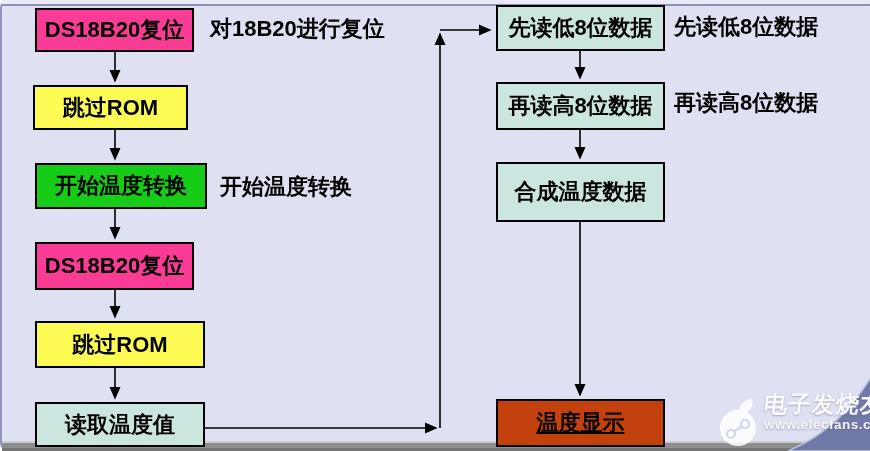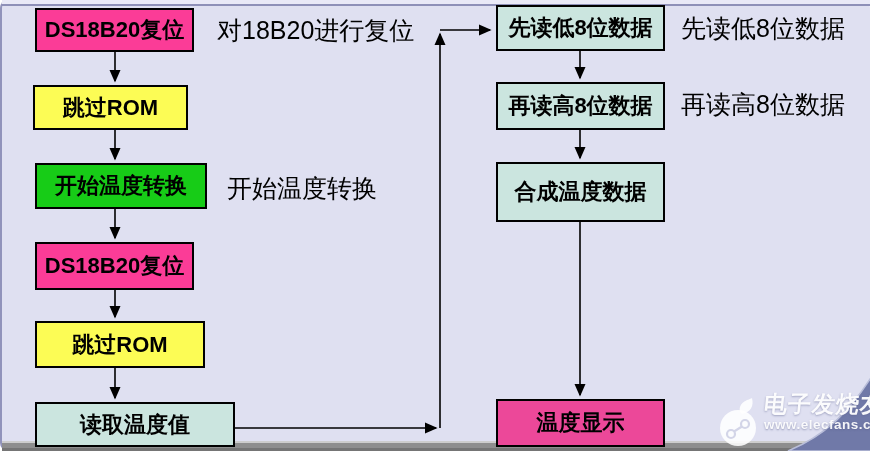--- a/index.html
+++ b/index.html
@@ -15,21 +15,21 @@
     background:linear-gradient(#cdcdcd 0 2px,#8e8e8e 2px 7px,#757575 7px 100%);
   }
   .corner-svg{position:absolute;left:0;top:0;width:870px;height:451px;pointer-events:none;}
   .connectors{position:absolute;left:0;top:0;width:870px;height:451px;pointer-events:none;}
   .fbox{
     position:absolute;border:2px solid #000;box-sizing:border-box;
     display:flex;align-items:center;justify-content:center;
     font-size:22px;font-weight:600;color:#000;white-space:nowrap;
   }
   .annot{
-    position:absolute;font-size:25px;color:#000;white-space:nowrap;font-weight:400;margin-left:7px;
+    position:absolute;font-size:22px;color:#000;white-space:nowrap;font-weight:700;
   }
   .watermark{position:absolute;left:716px;top:392px;width:150px;height:56px;}
   .wm-row{display:flex;align-items:flex-start;}
   .wm-logo{flex:0 0 auto;margin-top:6px;}
   .wm-texts{margin-left:4px;}
   .wm-brand{
     font-size:23px;font-weight:bold;color:rgba(255,255,255,.95);
     transform:skewX(-6deg);letter-spacing:1px;line-height:25px;
     text-shadow:0 1px 2px rgba(90,95,140,.45);white-space:nowrap;
   }
@@ -81,37 +81,37 @@
   </div>
   <div class="fbox" style="left: 33px; top: 163px; width: 172px; height: 46px; background-color: rgb(23, 204, 23);">
     <span>开始温度转换</span>
   </div>
   <div class="fbox" style="left: 33px; top: 242px; width: 159px; height: 48px; background-color: rgb(251, 60, 151);">
     <span>DS18B20复位</span>
   </div>
   <div class="fbox" style="left: 33px; top: 321px; width: 170px; height: 47px; background-color: rgb(252, 252, 85);">
     <span>跳过ROM</span>
   </div>
-  <div class="fbox" style="left: 33px; top: 402px; width: 200px; height: 45px; background-color: rgb(203, 229, 223);">
+  <div class="fbox" style="left: 33px; top: 402px; width: 170px; height: 45px; background-color: rgb(203, 229, 223);">
     <span>读取温度值</span>
   </div>
 
   <div class="annot" style="left:208px;top:14px">对18B20进行复位</div>
   <div class="annot" style="left:218px;top:172px">开始温度转换</div>
 
   <div class="fbox" style="left: 494px; top: 5px; width: 169px; height: 46px; background-color: rgb(203, 229, 223);">
     <span>先读低8位数据</span>
   </div>
   <div class="fbox" style="left: 494px; top: 82px; width: 169px; height: 48px; background-color: rgb(203, 229, 223);">
     <span>再读高8位数据</span>
   </div>
   <div class="fbox" style="left: 494px; top: 162px; width: 169px; height: 60px; background-color: rgb(203, 229, 223); align-items: center;">
     <span>合成温度数据</span>
   </div>
-  <div class="fbox" style="left: 494px; top: 399px; width: 169px; height: 48px; background-color: #ec4899;">
+  <div class="fbox" style="left: 494px; top: 399px; width: 169px; height: 48px; background-color: #c2410c; text-decoration: underline;">
     <span>温度显示</span>
   </div>
 
   <div class="annot" style="left:672px;top:12px">先读低8位数据</div>
   <div class="annot" style="left:672px;top:88px">再读高8位数据</div>
 
   <div class="watermark">
     <div class="wm-row">
       <svg class="wm-logo" width="42" height="50" viewBox="0 0 42 50">
         <g fill="rgba(255,255,255,0.88)">

